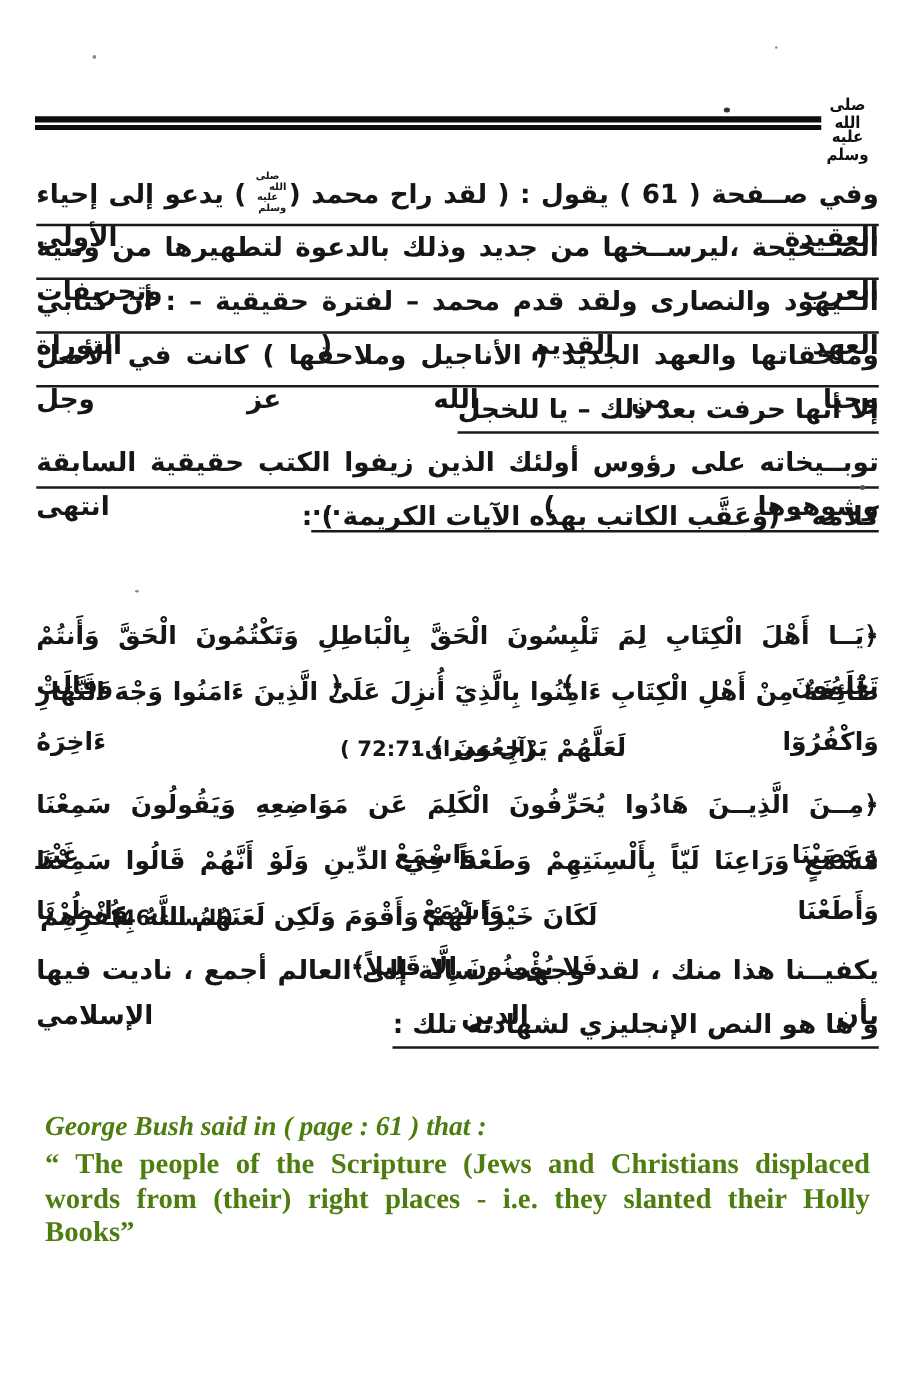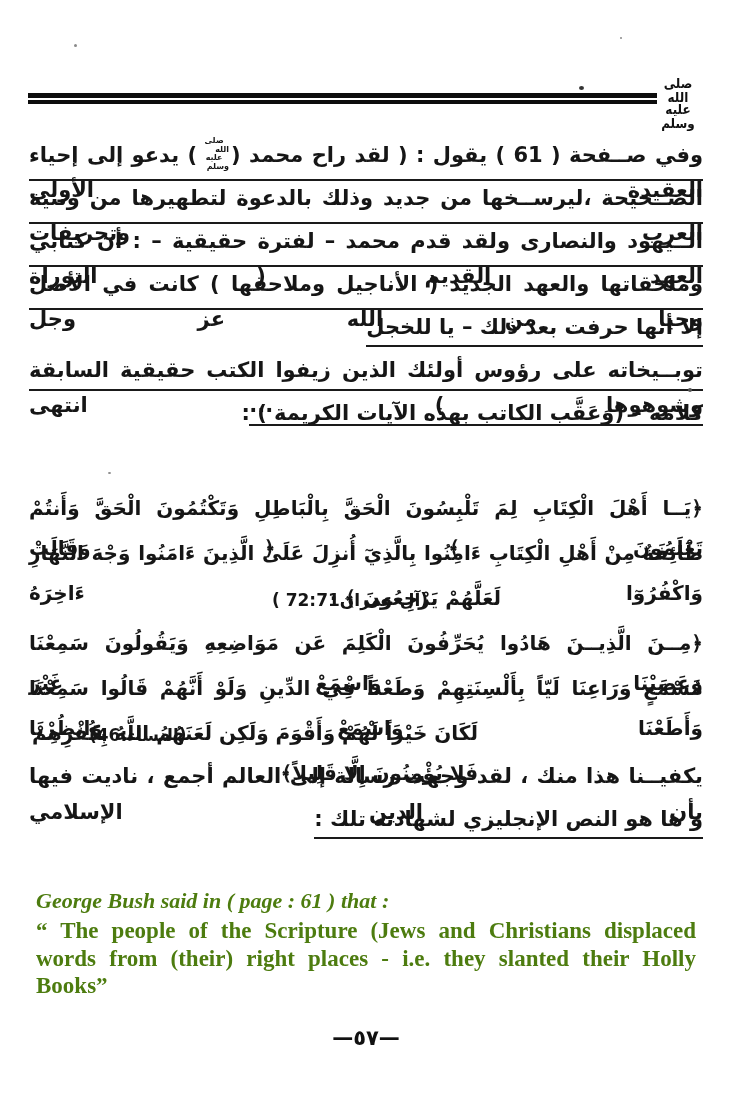--- a/index.html
+++ b/index.html
@@ -129,21 +129,20 @@
     </div>
   </div>
 
   <div class="english">
     <div class="e-head">George Bush said in ( page : 61 ) that :</div>
     <div class="eline ejust">“ The people of the Scripture (Jews and Christians displaced</div>
     <div class="eline ejust">words from (their) right places - i.e. they slanted their Holly</div>
     <div class="eline">Books”</div>
   </div>
 
-  <div class="footer">—٥٧—</div>
 
   <div class="speck s1"></div>
   <div class="speck s2"></div>
   <div class="speck s3"></div>
   <div class="speck s4"></div>
   <div class="speck s5"></div>
 
 </div>
 
 </body></html>

